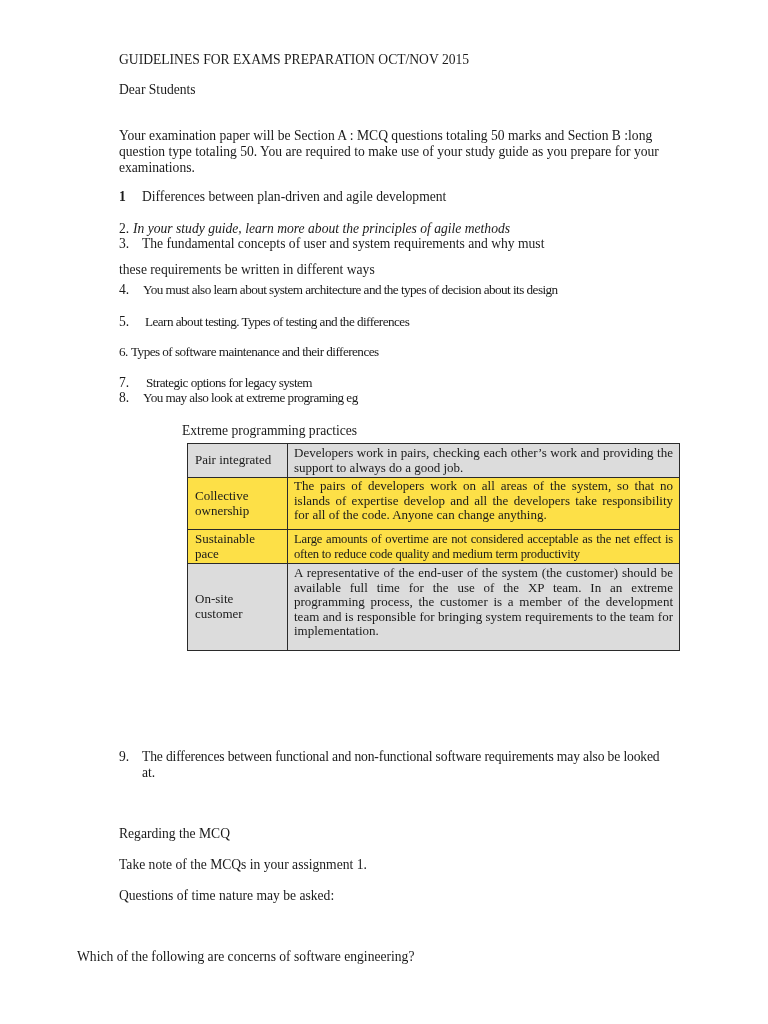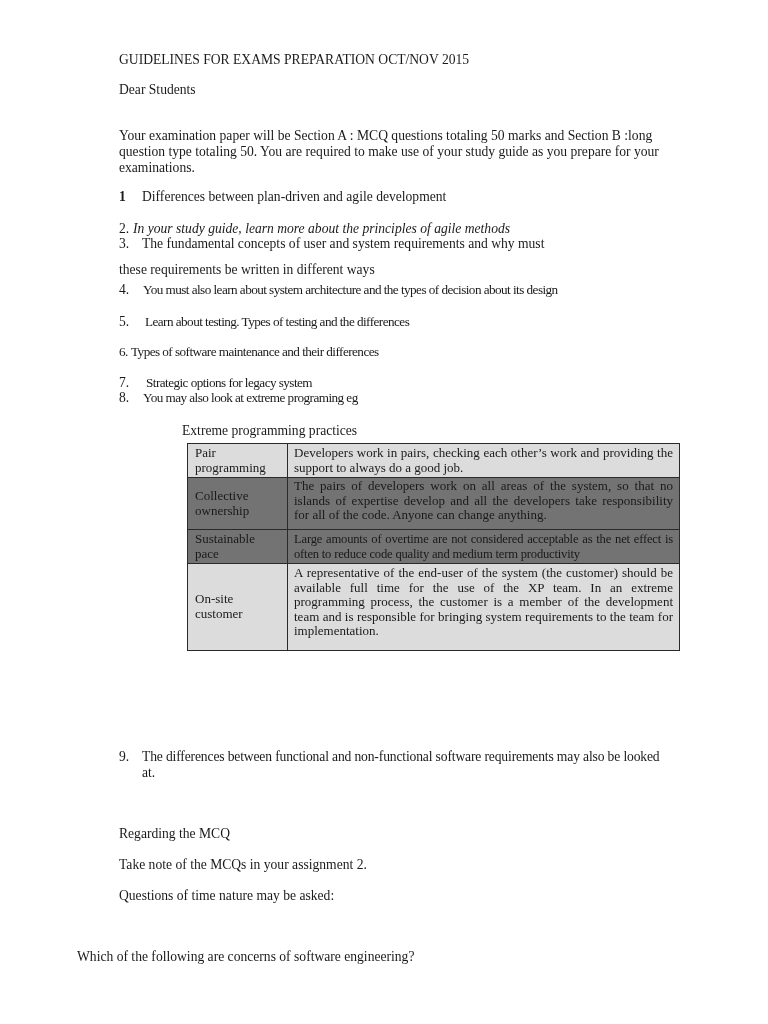--- a/index.html
+++ b/index.html
@@ -12,21 +12,21 @@
   .xt-caption { position: absolute; left: 182px; top: 423px; font-size: 13.6px; white-space: nowrap; }
   table.xp {
     position: absolute; left: 187px; top: 443px; width: 493px;
     border-collapse: collapse; border: 1.5px solid #2a2a2a;
     font-size: 13px; line-height: 14.6px;
   }
   table.xp td { border: 1.2px solid #2a2a2a; vertical-align: middle; padding: 0 6px; }
   table.xp td.name { width: 86px; padding-left: 7px; }
   table.xp td.desc { text-align: justify; }
   tr.light { background: #dcdcdc; }
-  tr.dark { background: #737373; }
+  tr.dark { background: #fde047; }
 </style>
 </head>
 <body>
 
 <div>
 
   <div class="t" style="left:119px; top:52px;">GUIDELINES FOR EXAMS PREPARATION OCT/NOV 2015</div>
   <div class="t" style="left:119px; top:82px;">Dear Students</div>
 
   <div>
@@ -69,21 +69,21 @@
       <span class="t" style="left:119px; top:390px;">8.</span>
       <span class="t narrow" style="left:143px; top:390px;">You may also look at extreme programing eg</span>
     </div>
   </div>
 
   <div class="xt-caption">Extreme programming practices</div>
 
   <table class="xp">
     <tbody>
         <tr class="light" style="height:34px;">
-      <td class="name">Pair programming</td>
+      <td class="name">Pair integrated</td>
       <td class="desc">Developers work in pairs, checking each other’s work and providing the support to always do a good job.</td>
     </tr>
     <tr class="dark" style="height:52px;">
       <td class="name">Collective ownership</td>
       <td class="desc" style="vertical-align:top; padding-top:1px;">The pairs of developers work on all areas of the system, so that no islands of expertise develop and all the developers take responsibility for all of the code. Anyone can change anything.</td>
     </tr>
     <tr class="dark" style="height:34px;margin-left:28px;">
       <td class="name">Sustainable pace</td>
       <td class="desc" style="font-size:12.6px; letter-spacing:-0.2px;">Large amounts of overtime are not considered acceptable as the net effect is often to reduce code quality and medium term productivity</td>
     </tr>
@@ -94,18 +94,18 @@
   </tbody>
     </table>
 
   <div>
     <span class="t" style="left:119px; top:749px;">9.</span>
     <span class="t" style="left:142px; top:749px; letter-spacing:-0.15px;">The differences between functional and non-functional software requirements may also be looked</span>
     <span class="t" style="left:142px; top:765px;">at.</span>
   </div>
 
   <div class="t" style="left:119px; top:826px;">Regarding the MCQ</div>
-  <div class="t" style="left:119px; top:857px;">Take note of the MCQs in your assignment 2.</div>
+  <div class="t" style="left:119px; top:857px;">Take note of the MCQs in your assignment 1.</div>
   <div class="t" style="left:119px; top:888px;">Questions of time nature may be asked:</div>
 
   <div class="t" style="left:77px; top:949px;">Which of the following are concerns of software engineering?</div>
 
 </div>
 
 </body></html>

